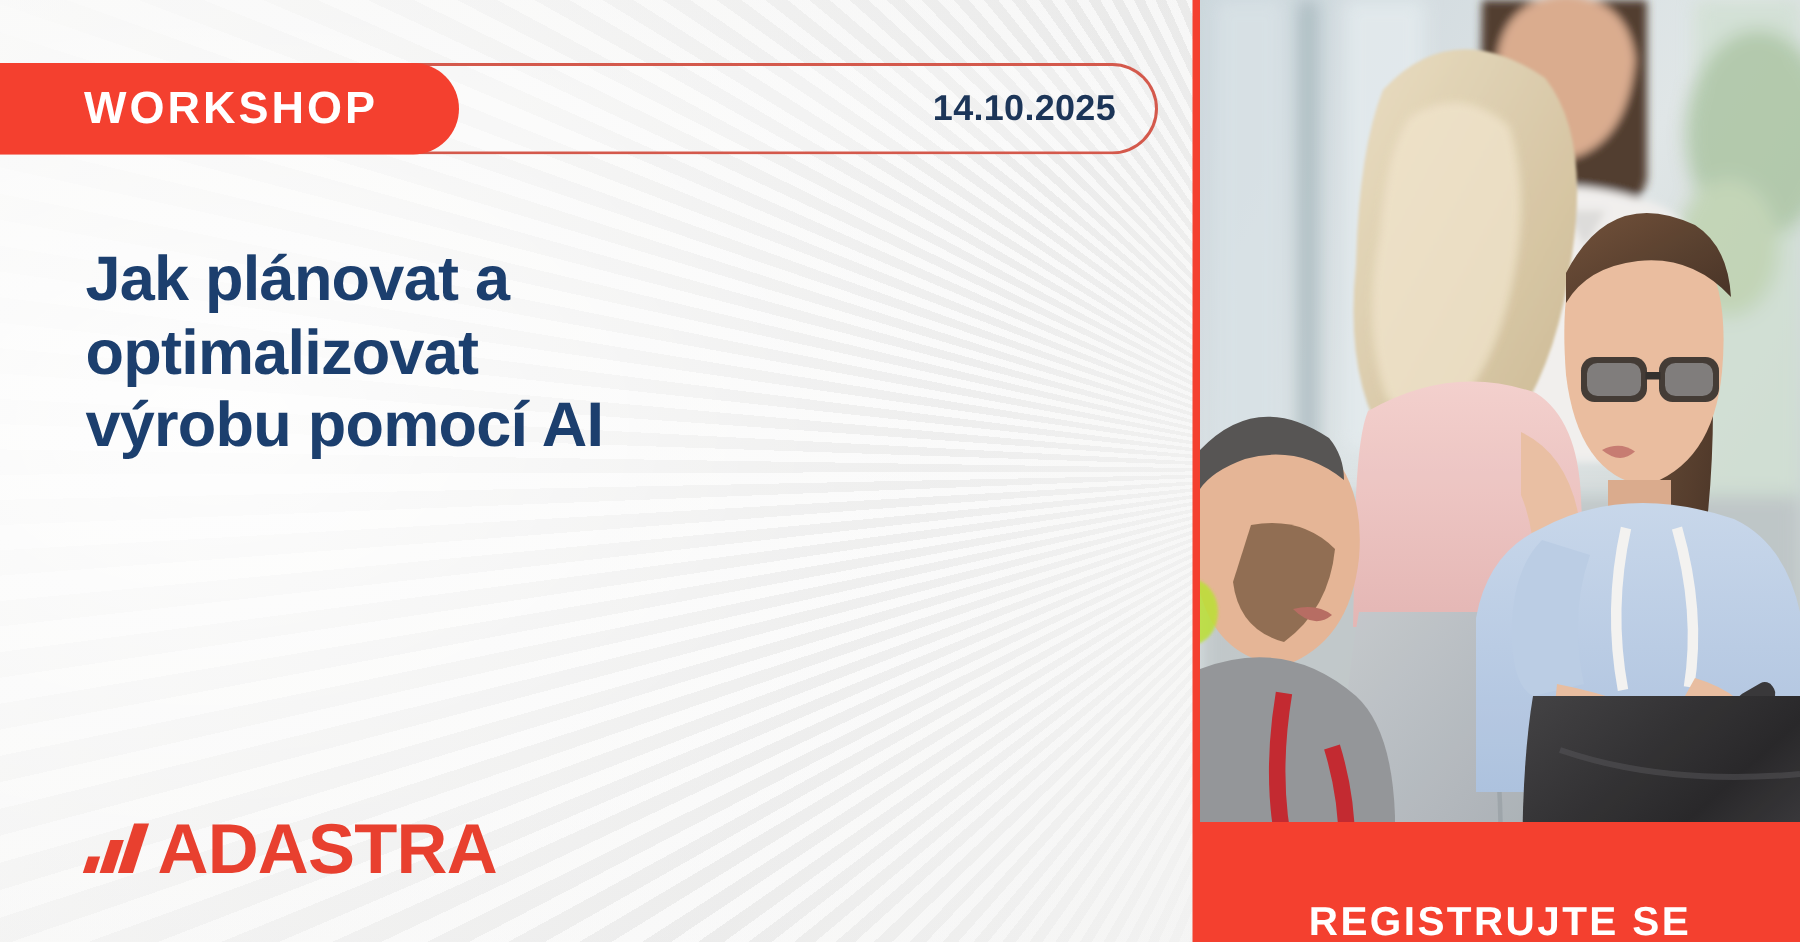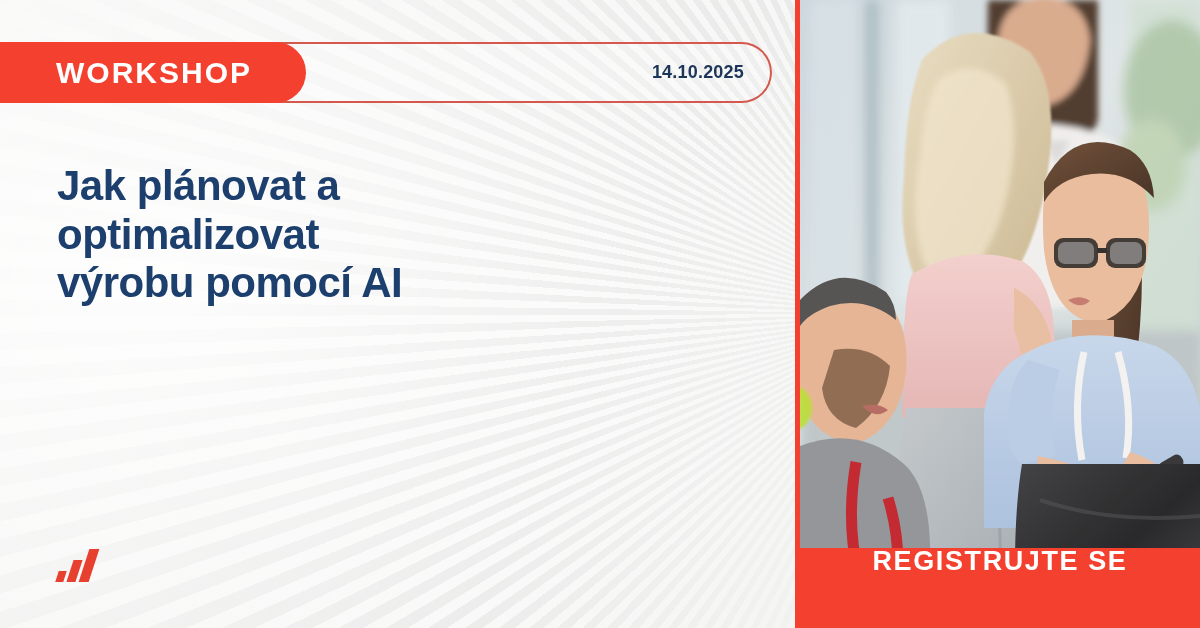--- a/index.html
+++ b/index.html
@@ -94,21 +94,21 @@
     line-height: 1;
   }
   .event-date {
     position: absolute;
     right: 28px;
     top: 0;
     height: 61px;
     display: flex;
     align-items: center;
     color: #1c3558;
-    font-size: 18px;
+    font-size: 24px;
     font-weight: bold;
     letter-spacing: 0.2px;
   }
 
   
   .headline {
     position: absolute;
     left: 57px;
     top: 162px;
     width: 690px;
@@ -171,21 +171,21 @@
 
   
   .cta-band {
     position: absolute;
     left: 800px;
     top: 548px;
     width: 400px;
     height: 80px;
     background: #f4402f;
     display: flex;
-    align-items: flex-start;
+    align-items: flex-end;
     justify-content: center;
   }
   .cta-label {
     color: #ffffff;
     font-size: 27px;
     font-weight: bold;
     letter-spacing: 1.6px;
     line-height: 1;
   }
 </style>
@@ -211,20 +211,21 @@
   <div class="headline">Jak plánovat a
 optimalizovat
 výrobu pomocí AI</div>
 
   <div class="logo">
     <span class="logo-mark">
       <span class="logo-bar b1"></span>
       <span class="logo-bar b2"></span>
       <span class="logo-bar b3"></span>
     </span>
+    <span class="logo-word">ADASTRA</span>
   </div>
 
   <div class="divider-stripe"></div>
 
   <div class="photo">
     <svg width="400" height="628" viewBox="0 0 400 628" xmlns="http://www.w3.org/2000/svg">
       <defs>
         <linearGradient id="bgwin" x1="0" y1="0" x2="1" y2="1">
           <stop offset="0%" stop-color="#c9d6dc"></stop>
           <stop offset="45%" stop-color="#dfe6e7"></stop>

